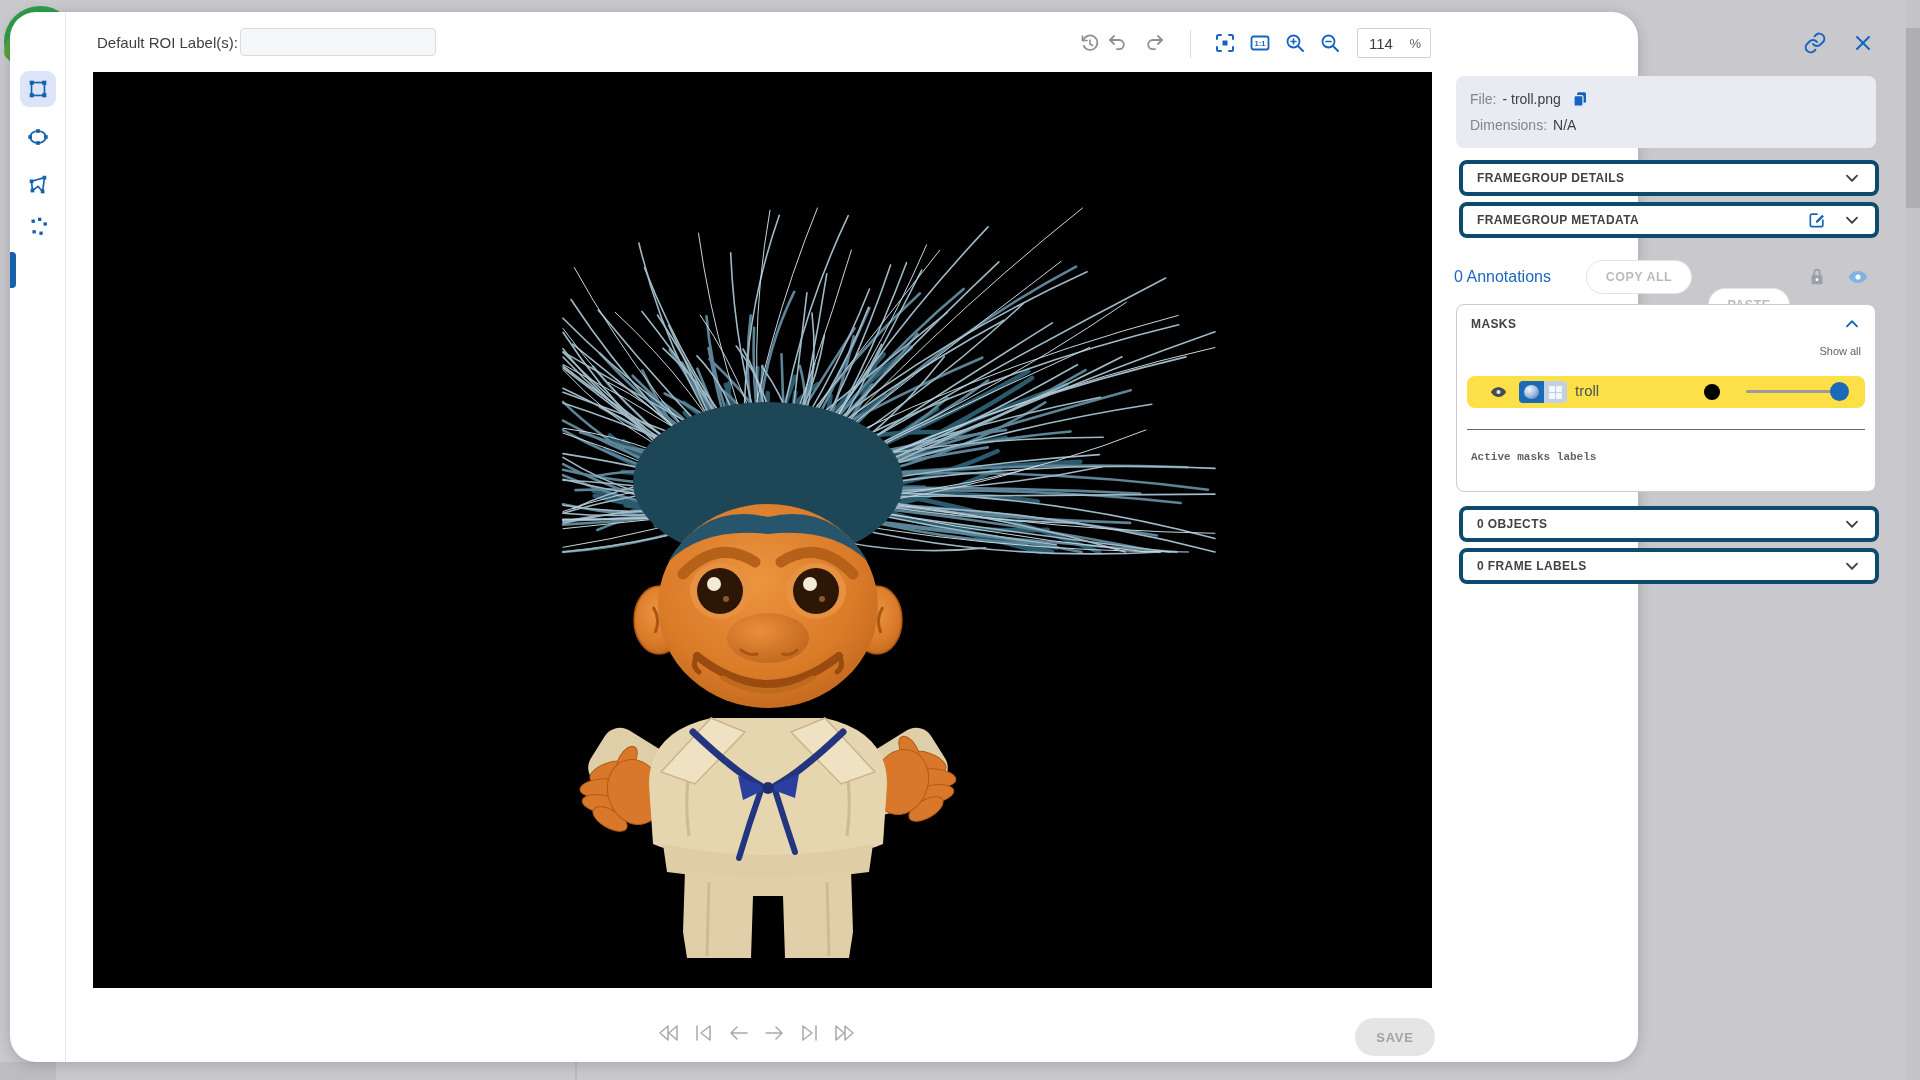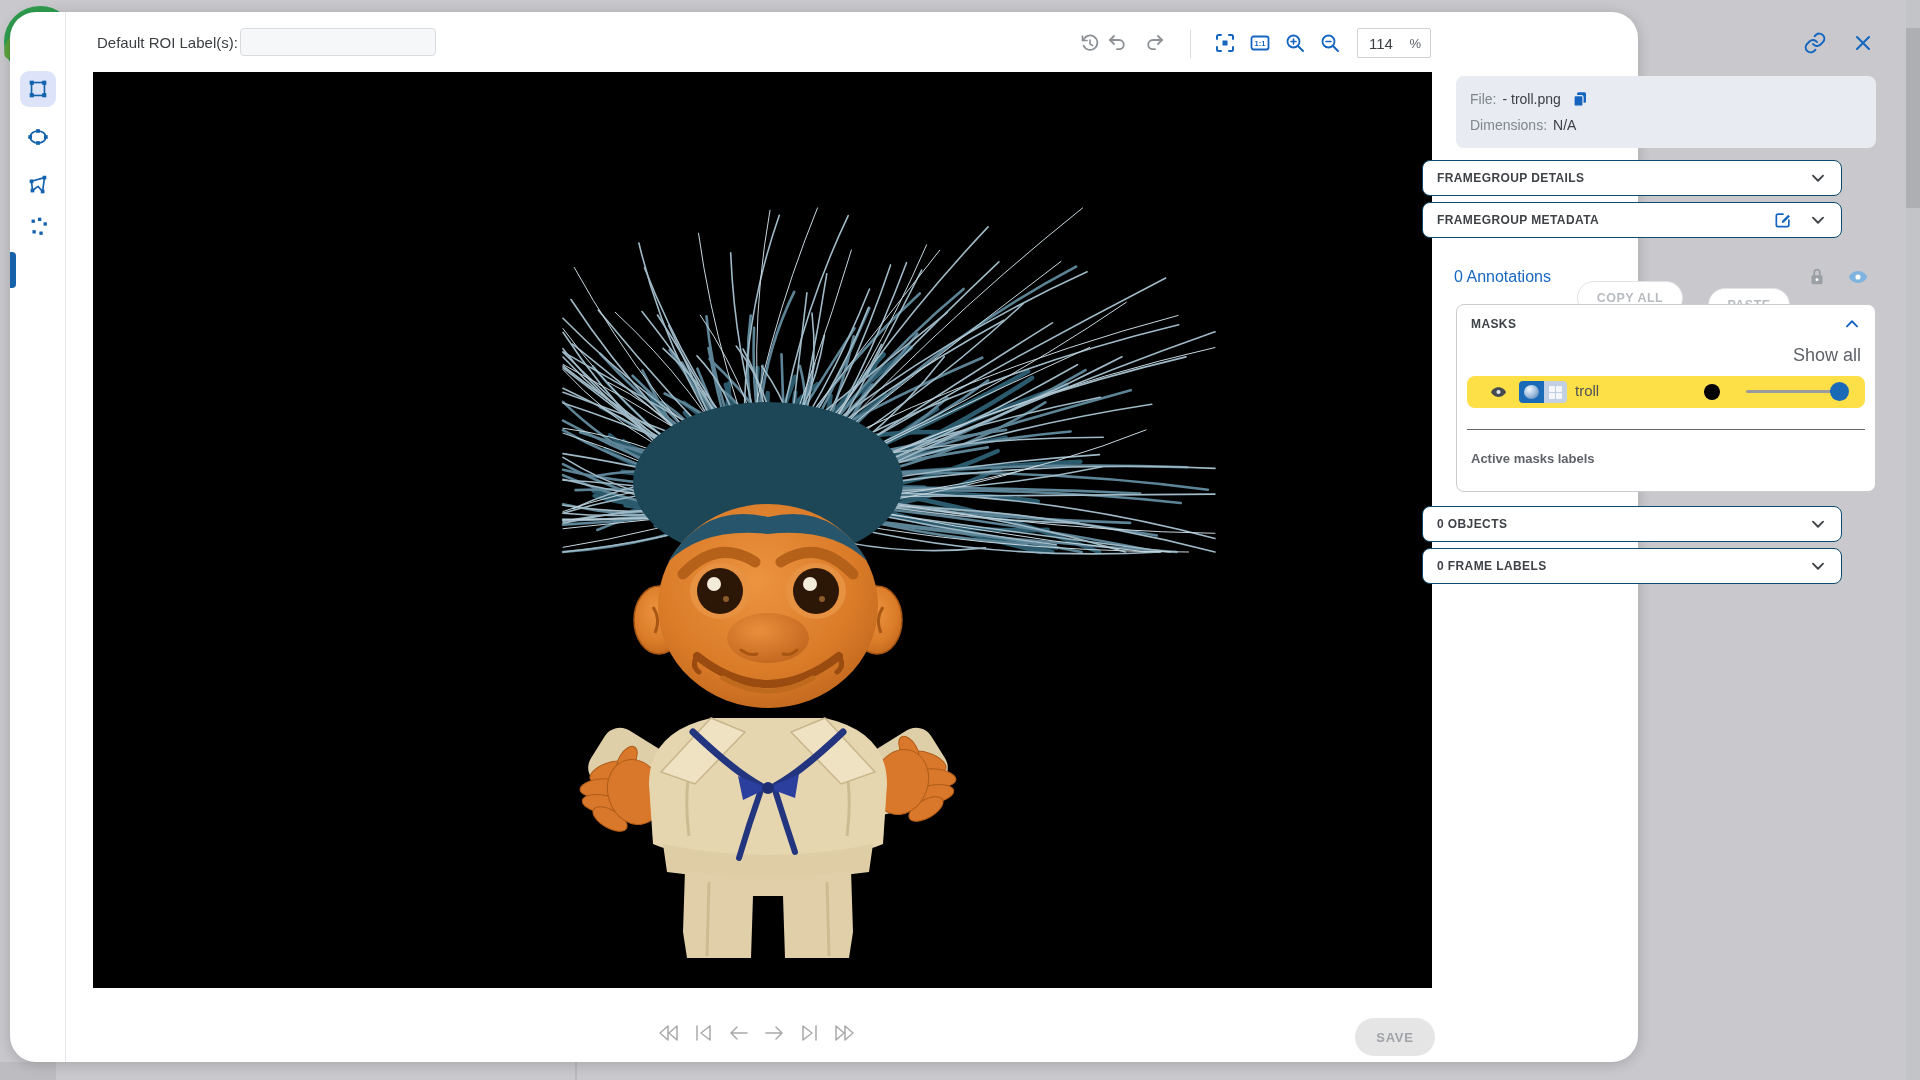--- a/index.html
+++ b/index.html
@@ -33,53 +33,53 @@
   
   .playbar{position:absolute;left:646px;top:1008px;display:flex;gap:9px;}
   .pb{width:26px;height:26px;color:#a9a9a9;cursor:pointer;}
   .save-btn{position:absolute;left:1345px;top:1006px;width:80px;height:38px;border-radius:19px;background:#e5e5e6;border:none;color:#a0a3a7;font-size:13px;font-weight:600;letter-spacing:.8px;font-family:"Liberation Sans",sans-serif;cursor:default;}
   
   .file-card{position:absolute;left:1446px;top:64px;width:420px;height:72px;background:#e9ebf3;border-radius:8px;box-sizing:border-box;padding:10px 14px;font-size:14px;}
   .fc-line{height:26px;line-height:26px;display:flex;align-items:center;}
   .fc-key{color:#80868b;margin-right:6px;}
   .fc-val{color:#3c4043;}
   .copy-ic{width:18px;height:18px;margin-left:10px;cursor:pointer;}
-  .acc{position:absolute;left:1412px;width:420px;height:36px;border:1px solid #0c4a6e;border-radius:8px;box-sizing:border-box;display:flex;align-items:center;padding:0 12px 0 14px;cursor:pointer;background:#fff;}
+  .acc{position:absolute;left:1449px;width:420px;height:36px;border:4px solid #0c4a6e;border-radius:8px;box-sizing:border-box;display:flex;align-items:center;padding:0 12px 0 14px;cursor:pointer;background:#fff;}
   .acc-label{font-size:12px;font-weight:700;letter-spacing:.4px;color:#3f4246;}
   .acc .spacer{flex:1;}
   .chev{width:22px;height:22px;color:#3f4246;}
   .chev.blue{color:#1565c0;}
   .edit-ic{width:20px;height:20px;color:#1565c0;margin-right:14px;cursor:pointer;}
   .annot-row{position:absolute;left:1444px;top:248px;width:424px;height:34px;}
   .annot-count{position:absolute;left:0;top:0;height:34px;line-height:34px;font-size:16px;font-weight:500;color:#1867c0;}
   .pill{position:absolute;top:0;height:34px;border-radius:17px;border:1px solid #e3e3e6;background:#fff;color:#b8bcc0;font-size:12.5px;font-weight:600;letter-spacing:.5px;font-family:"Liberation Sans",sans-serif;cursor:default;}
-  .pill.copy{left:123px;width:106px;margin-top:21px;}
+  .pill.copy{left:132px;width:106px;}
   .pill.paste{left:254px;width:82px;margin-top:28px;}
   .lock-ic{position:absolute;left:352px;top:6px;width:22px;height:22px;color:#9aa0a6;cursor:pointer;}
   .eye-blue{position:absolute;left:392px;top:6px;width:24px;height:22px;color:#7fb3e0;cursor:pointer;}
   .masks-box{position:absolute;left:1446px;top:292px;width:420px;height:188px;border:1px solid #cbcbcf;border-radius:8px;box-sizing:border-box;background:#fff;}
   .masks-head{position:absolute;left:14px;top:12px;font-size:12px;font-weight:700;letter-spacing:.4px;color:#3f4246;}
   .masks-chev{position:absolute;right:12px;top:8px;}
-  .show-all{position:absolute;right:14px;top:40px;font-size:18px;color:#5f6368;cursor:pointer;}
+  .show-all{position:absolute;right:14px;top:40px;font-size:11px;color:#5f6368;cursor:pointer;}
   .mask-row{position:absolute;left:10px;top:71px;width:398px;height:32px;background:#fde047;border-radius:8px;}
   .mr-eye{position:absolute;left:22px;top:7px;width:19px;height:18px;color:#454b52;cursor:pointer;}
   .mr-toggle{position:absolute;left:52px;top:5px;width:48px;height:22px;display:flex;cursor:pointer;}
   .mr-tg-a{width:25px;height:22px;background:#1a6ab8;border-radius:4px 0 0 4px;display:flex;align-items:center;justify-content:center;}
   .mr-tg-b{width:23px;height:22px;background:#c3cfe3;border-radius:0 4px 4px 0;display:flex;align-items:center;justify-content:center;}
   .sphere{width:15px;height:14px;border-radius:50%;background:radial-gradient(circle at 35% 30%, #f2f7fc 0%, #a8c4e2 45%, #3f72ab 100%);}
   .grid4{width:13px;height:13px;display:grid;grid-template-columns:6px 6px;grid-template-rows:6px 6px;gap:1px;}
   .grid4 span{background:#f4f6fa;border-radius:1px;}
   .mr-label{position:absolute;left:108px;top:6px;font-size:15px;color:#4b5157;}
   .mask-color{position:absolute;left:237px;top:8px;width:16px;height:16px;border-radius:50%;background:#000;}
   .slider{position:absolute;left:279px;top:14px;width:98px;height:4px;cursor:pointer;}
   .sl-track{position:absolute;left:0;top:0;width:86px;height:3px;background:#9b9b9b;border-radius:2px;}
   .sl-fill{position:absolute;left:84px;top:0;width:10px;height:3px;background:#1a6ab8;}
   .sl-thumb{position:absolute;left:84px;top:-8px;width:19px;height:19px;border-radius:50%;background:#1a6ab8;}
   .masks-divider{position:absolute;left:10px;top:124px;width:398px;height:1px;background:#63676b;}
-  .active-labels{position:absolute;left:14px;top:146px;font-size:13px;font-weight:700;color:#5f6368;}
+  .active-labels{position:absolute;left:14px;top:146px;font-size:11px;font-weight:700;color:#5f6368;font-family:Liberation Mono, monospace;}
   .ic{display:block;}
 </style>
 </head>
 <body>
 
 <div class="stage">
 
   <div class="backdrop-bottom">
     <div class="bd-strip1"></div>
     <div class="bd-line"></div>

